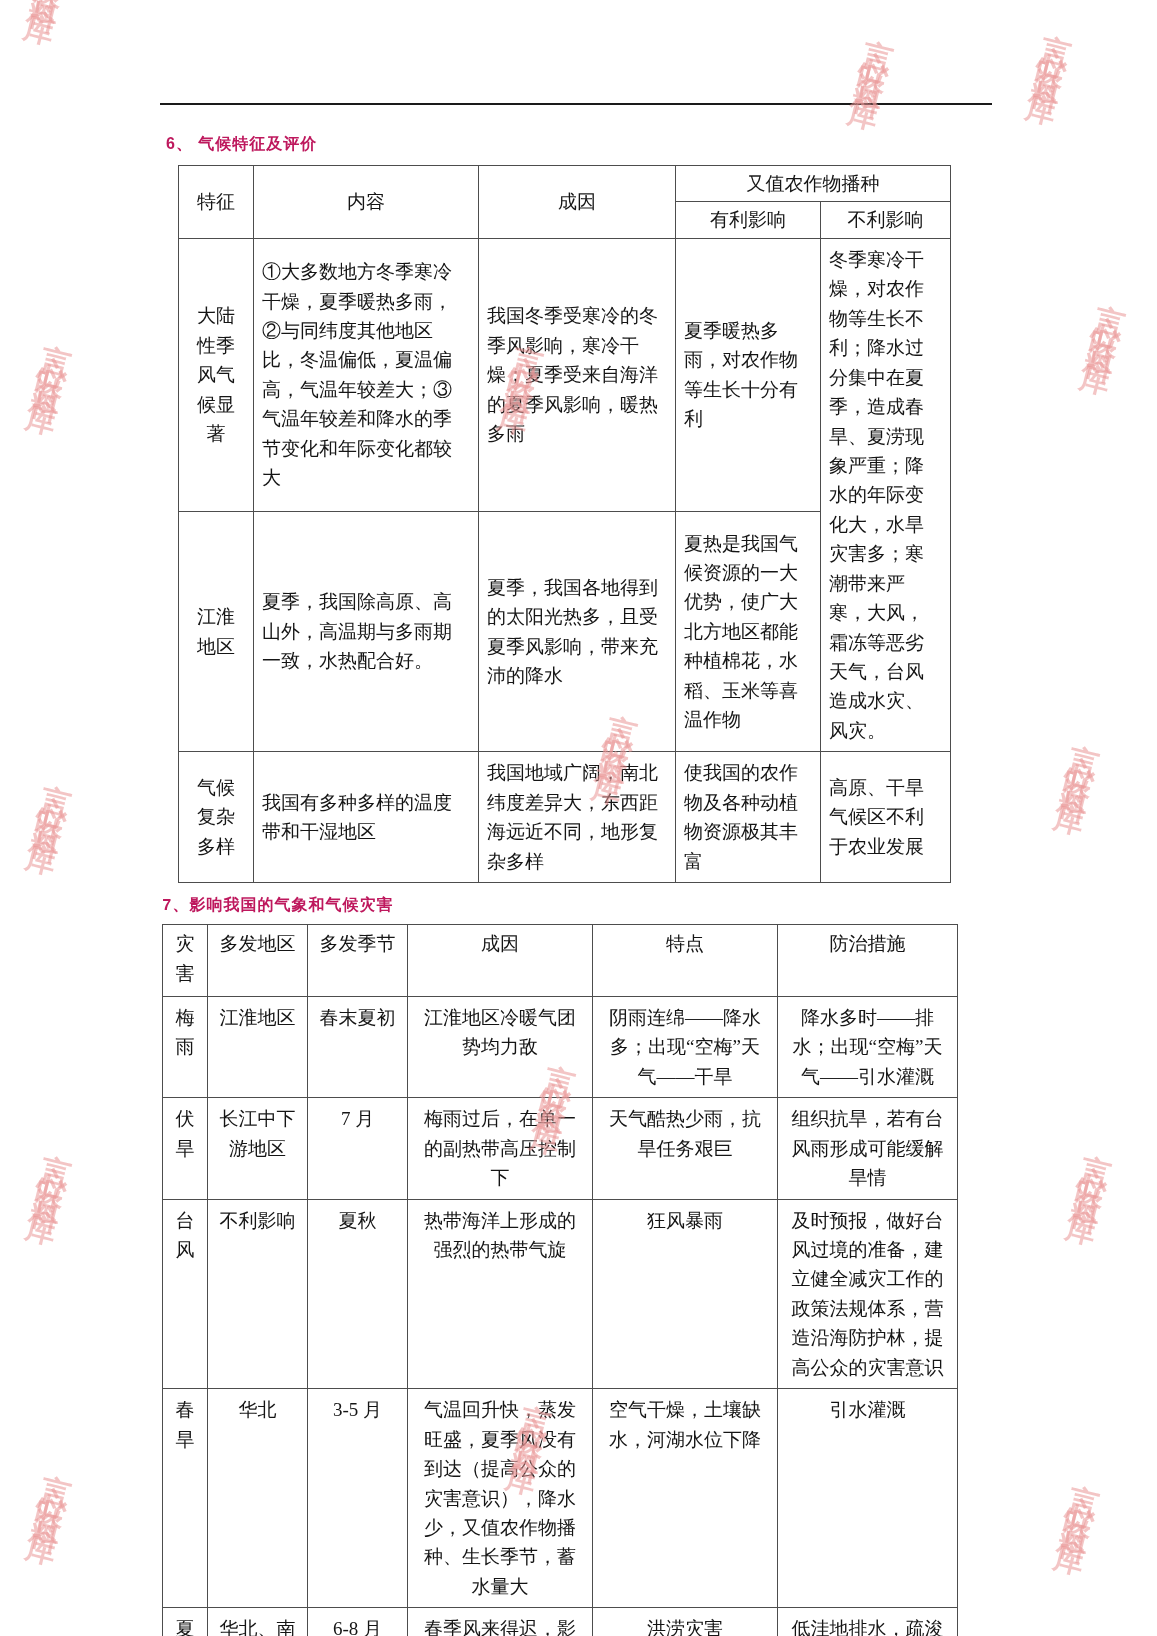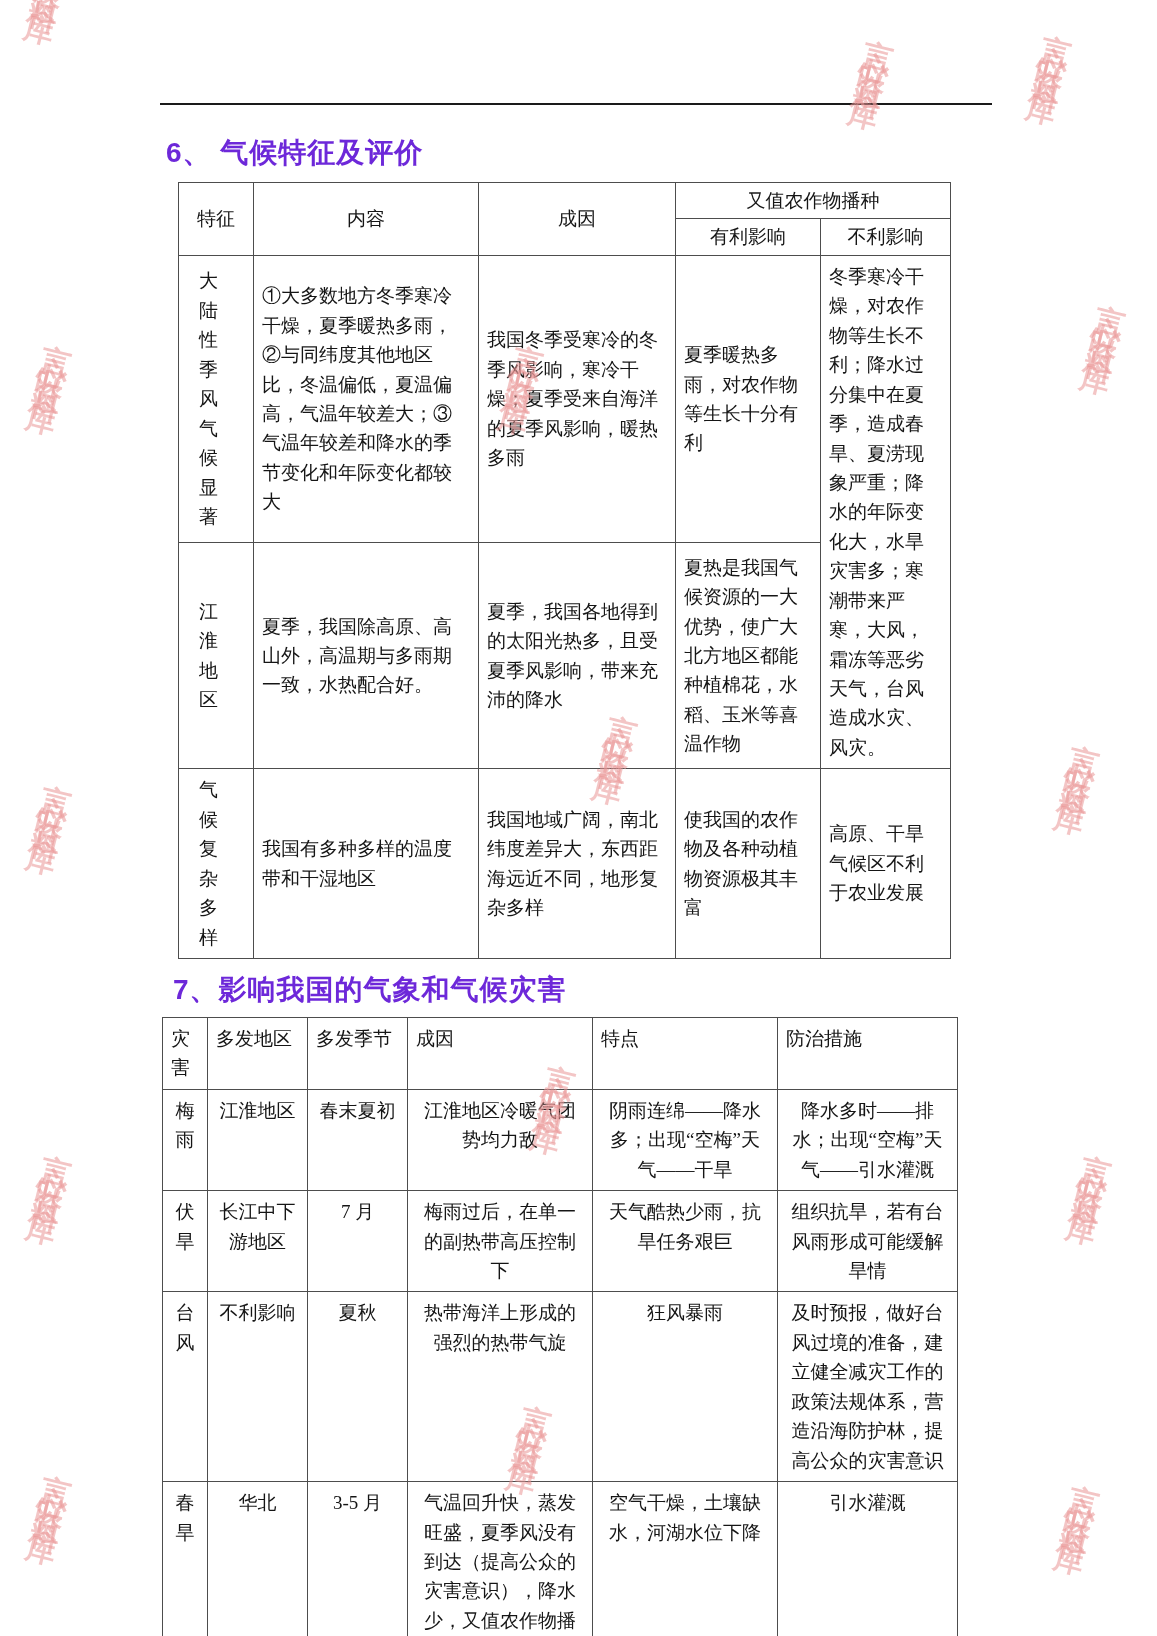--- a/index.html
+++ b/index.html
@@ -24,48 +24,49 @@
   .content {
     position: absolute;
     left: 162px;
     top: 134px;
     width: 810px;
     z-index: 1;
   }
   .section-heading {
     font-family: "Liberation Sans", "DejaVu Sans", sans-serif;
     font-weight: bold;
-    font-size: 28px;
-    color: #6d28d9;
+    font-size: 16px;
+    color: #be185d;
     margin: 0 0 10px 4px;
     letter-spacing: 1px;
   }
   .section-heading.second {
     margin-top: 12px;
     margin-bottom: 8px;
-    margin-left: 11px;
+    margin-left: 0;
+    font-family: Liberation Mono, monospace;
   }
   table {
     border-collapse: collapse;
     table-layout: fixed;
   }
   .t6 { width: 772px; margin-left: 16px; }
   .t7 { width: 795px; }
   th, td {
     border: 1px solid #4d4d4d;
     font-size: 19px;
     line-height: 1.55;
     padding: 6px 8px;
     font-weight: normal;
     word-break: break-all;
   }
   .t6 th { text-align: center; vertical-align: middle; padding: 3px 6px; }
   .t6 td { vertical-align: middle; text-align: left; }
-  .t6 td.feat { padding: 6px 20px; }
-  .t7 th { text-align: left; vertical-align: top; }
+  .t6 td.feat { text-align: center; padding: 6px 14px; }
+  .t7 th { text-align: center; vertical-align: top; font-family: Liberation Mono, monospace; }
   .t7 td { vertical-align: top; text-align: center; }
   .watermark {
     position: absolute;
     writing-mode: vertical-rl;
     text-orientation: upright;
     font-family: "Liberation Sans", "DejaVu Sans", sans-serif;
     font-size: 30px;
     font-weight: bold;
     letter-spacing: 12px;
     color: rgba(233, 150, 150, 0.55);

